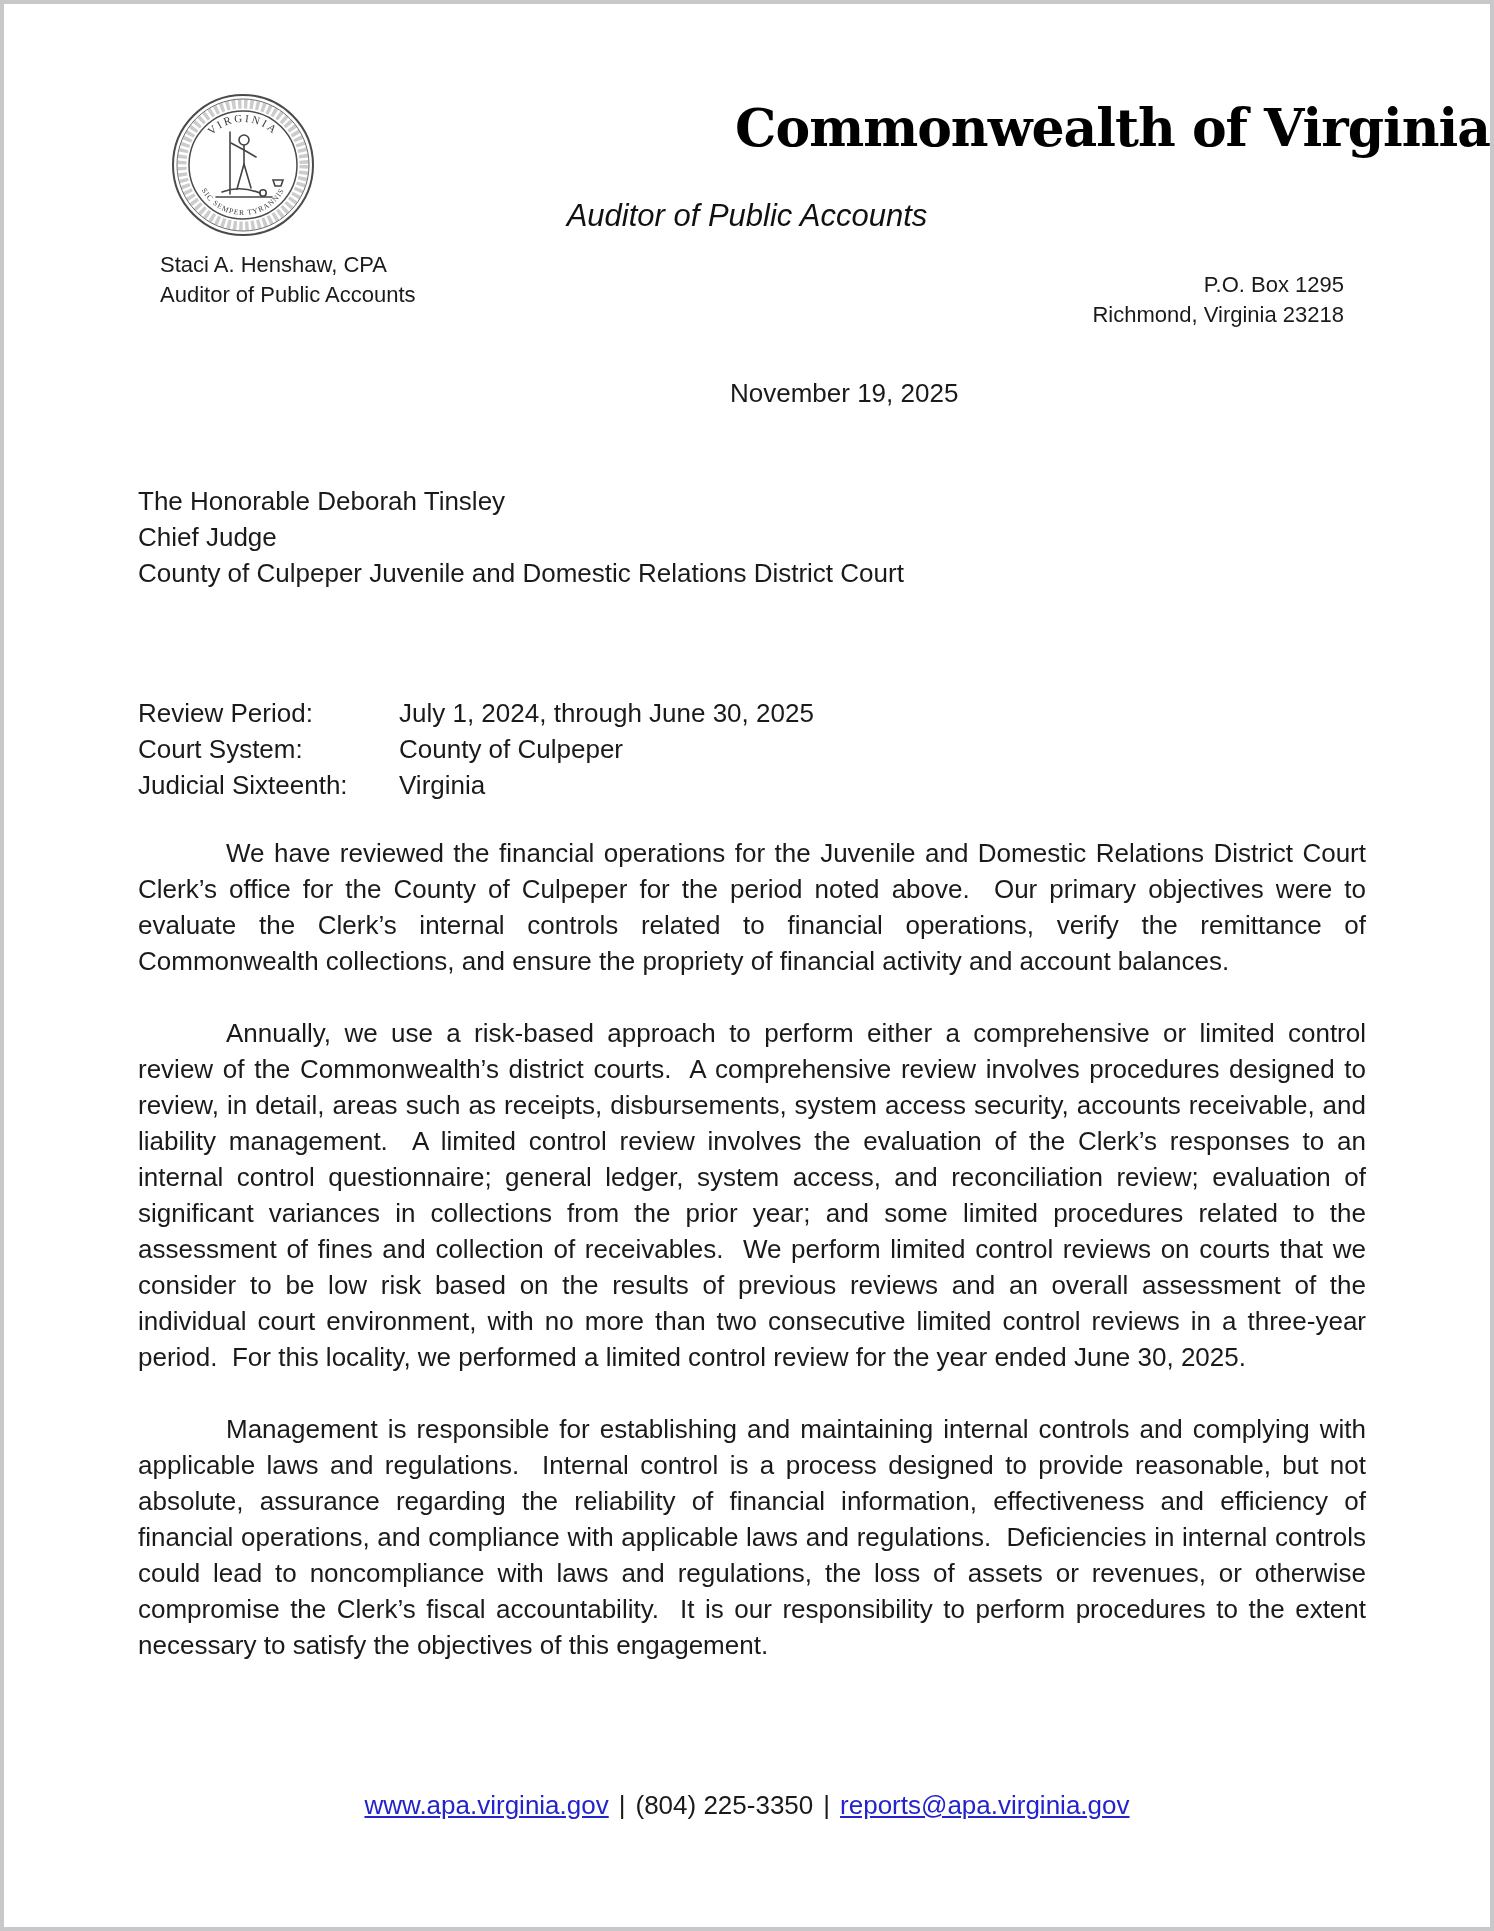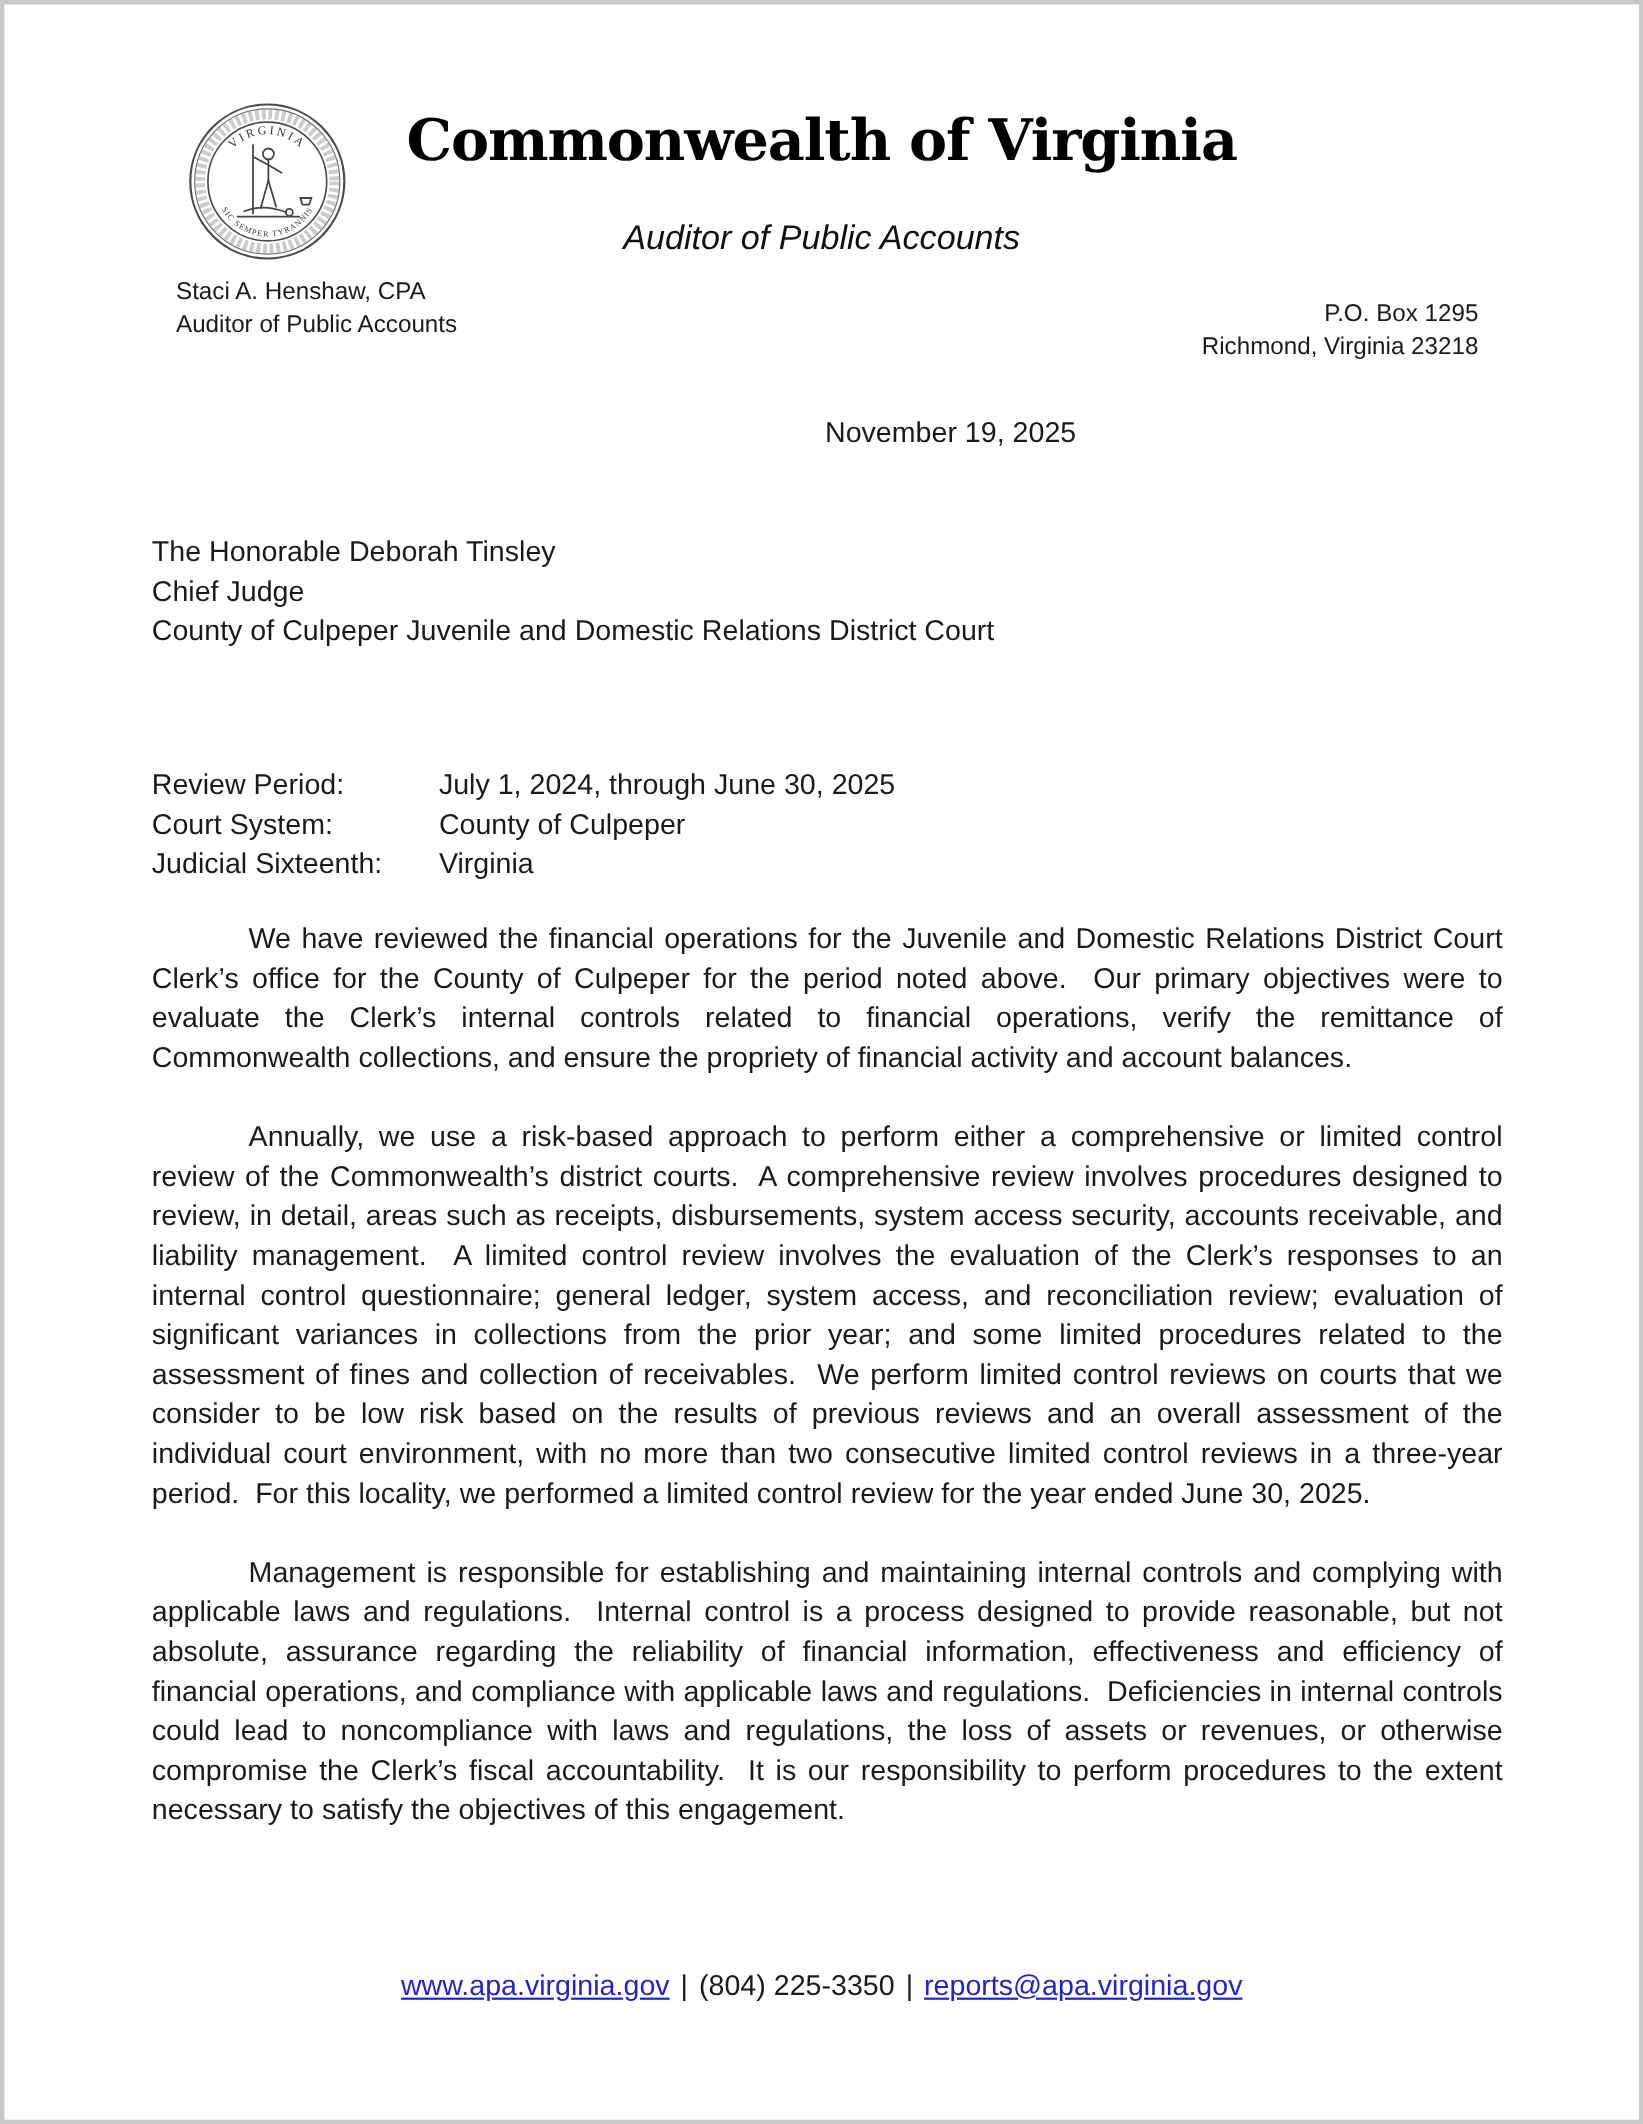--- a/index.html
+++ b/index.html
@@ -10,34 +10,34 @@
     background:#ffffff;
     border:4px solid #c8c8cb;
     font-family:"Liberation Sans", sans-serif;
     color:#1a1a1a;
     overflow:hidden;
   }
   
   .seal{position:absolute;left:166px;top:88px;width:146px;height:146px;}
   .org-title{
     position:absolute;left:0;top:94px;width:100%;
-    text-align:center;margin:0;
+    text-align:right;margin:0;
     font-family:"DejaVu Serif", serif;
     font-weight:bold;font-size:52px;line-height:60px;color:#000;
     letter-spacing:-1px;
   }
   .org-subtitle{
     position:absolute;left:0;top:194px;width:100%;
     text-align:center;
     font-style:italic;font-size:31px;line-height:36px;color:#111;
   }
   .hdr-left{position:absolute;left:156px;top:246px;font-size:22px;line-height:30px;}
   .hdr-right{position:absolute;right:146px;top:246px;font-size:22px;line-height:30px;text-align:right;margin-top:20px;}
   
-  .date{position:absolute;left:726px;top:371px;font-size:26px;line-height:36px;margin-left:20px;}
+  .date{position:absolute;left:726px;top:371px;font-size:26px;line-height:36px;}
   .recipient{position:absolute;left:134px;top:479px;font-size:26px;line-height:36px;}
   .meta{position:absolute;left:134px;top:659px;font-size:26px;line-height:36px;margin-top:32px;}
   .meta-row{display:flex;}
   .meta-label{width:261px;flex:0 0 261px;}
   .body-text{position:absolute;left:134px;top:831px;width:1228px;}
   .body-text p{
     margin:0;
     font-size:26px;line-height:36px;
     text-align:justify;
     text-indent:88px;

